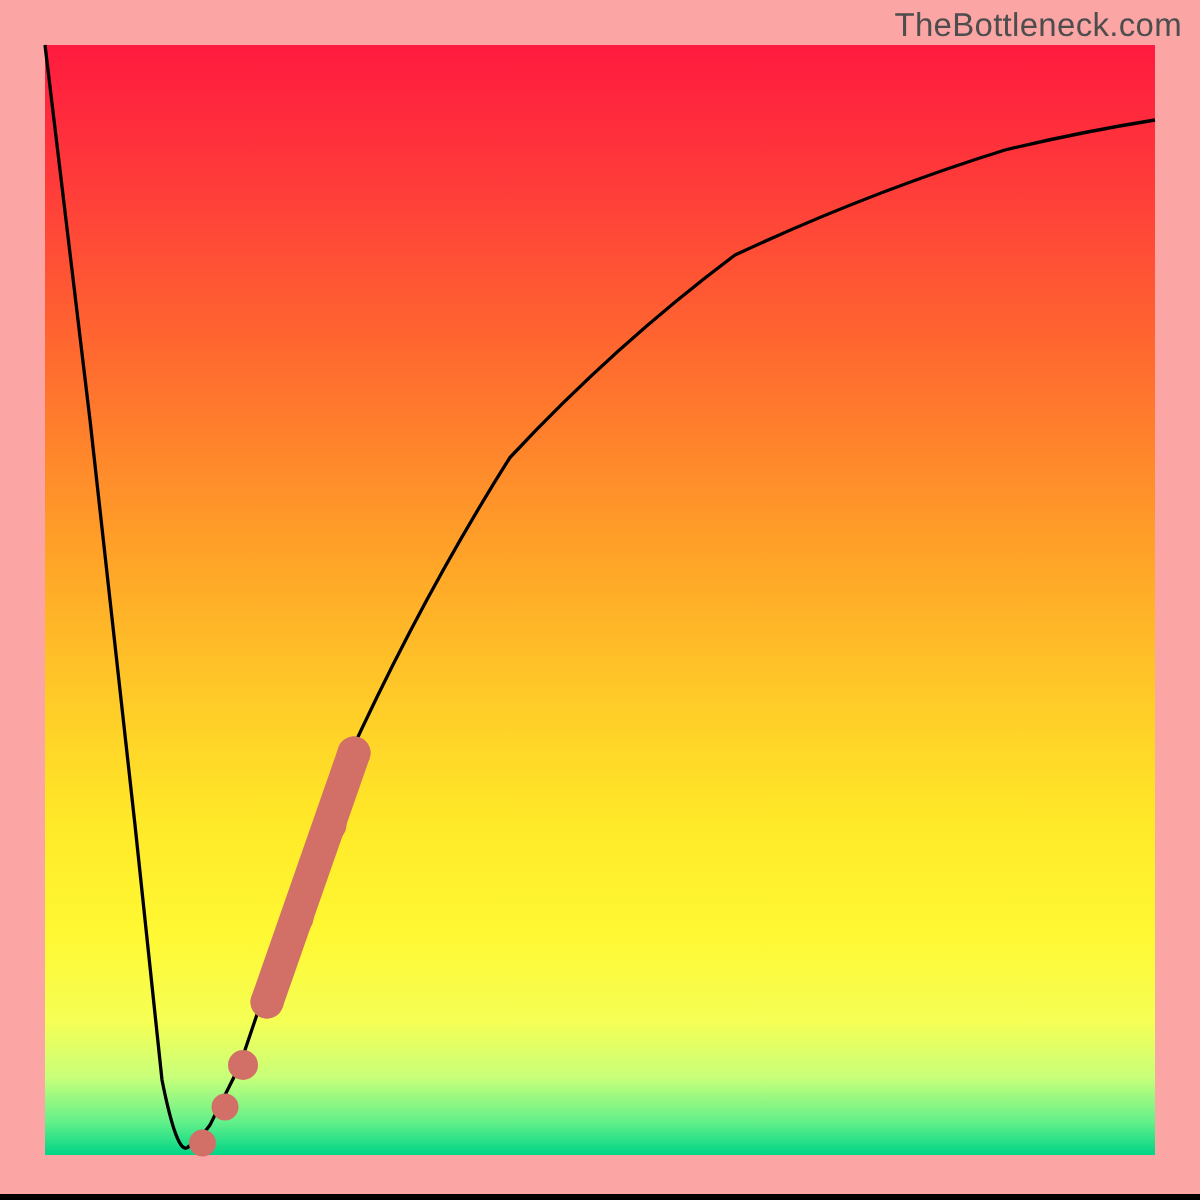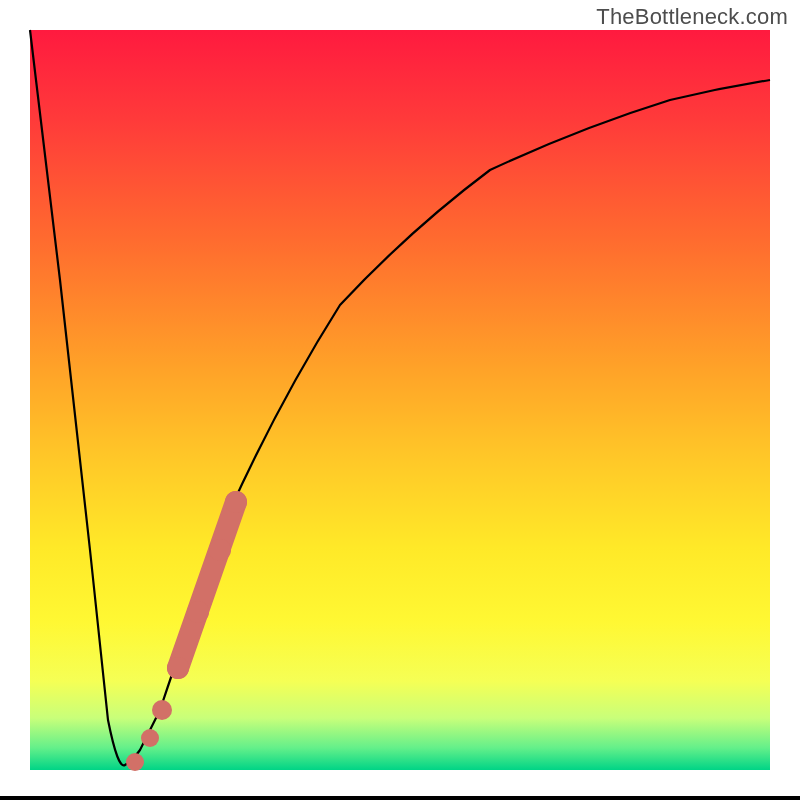--- a/index.html
+++ b/index.html
@@ -10,21 +10,21 @@
     background: #000;
     overflow: hidden;
     font-family: Arial, Helvetica, sans-serif;
   }
   .frame {
     position: absolute;
     left: 0;
     top: 0;
     width: 800px;
     height: 796px;
-    background: #ffffff;
+    background: #fca5a5;
   }
   .plot {
     position: absolute;
     left: 30px;
     top: 30px;
     width: 740px;
     height: 740px;
     background: linear-gradient(to bottom,
       #ff1a3f 0%,
       #ff3a3a 12%,

